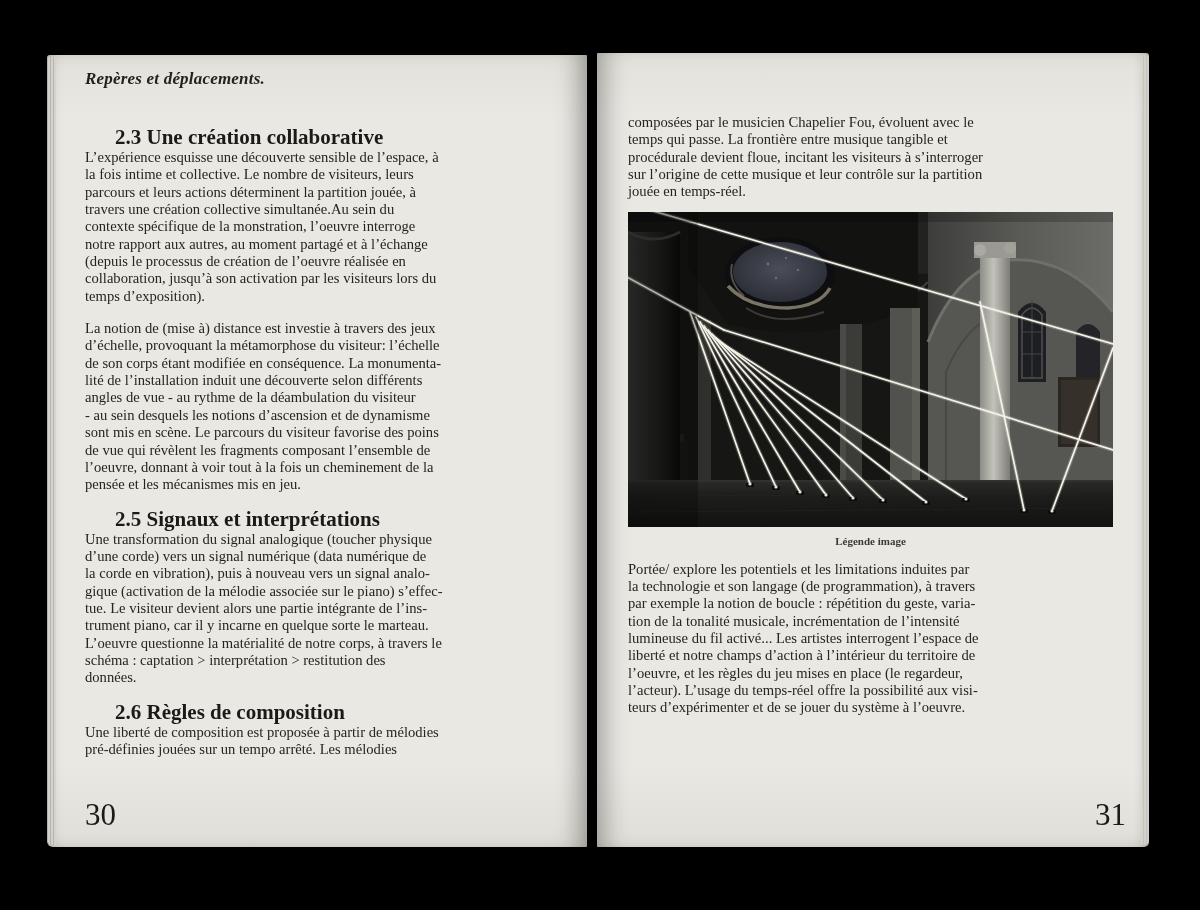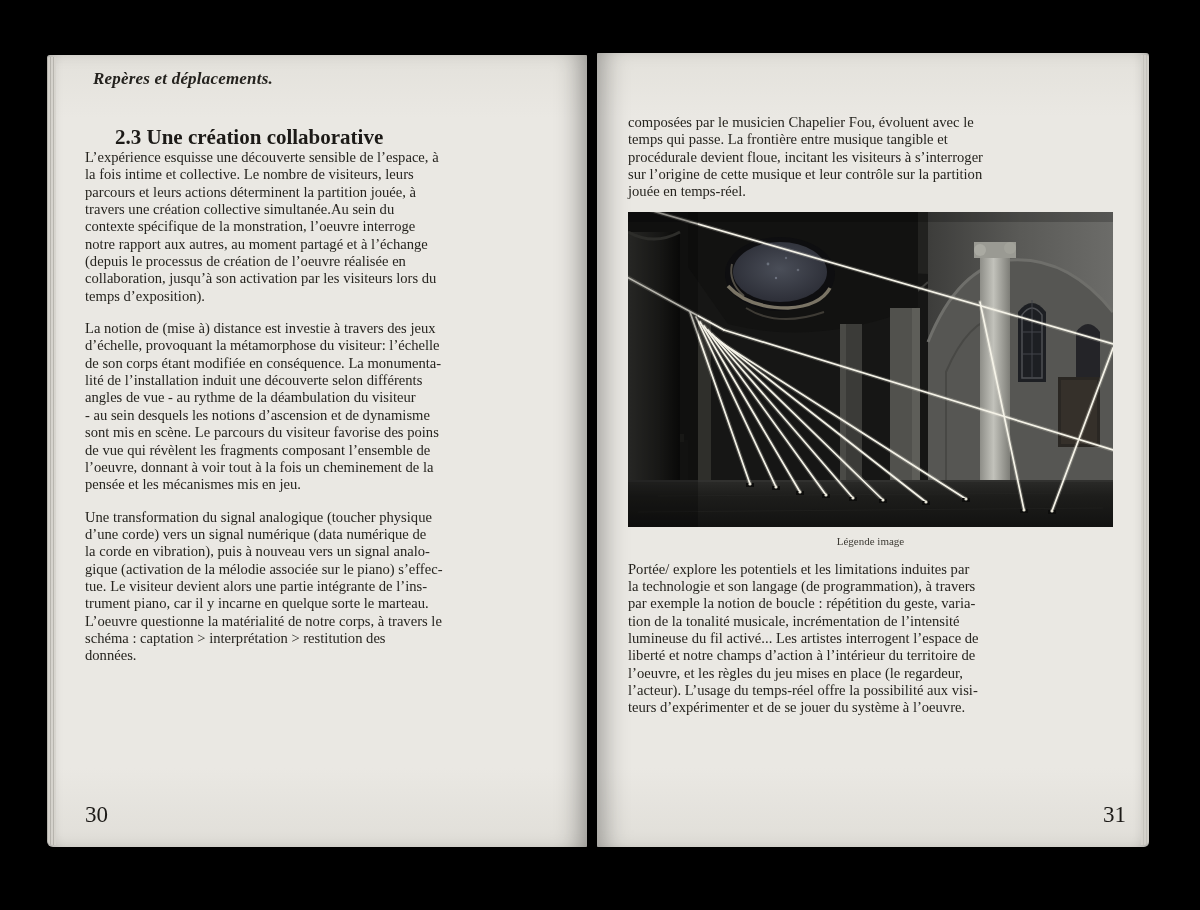--- a/index.html
+++ b/index.html
@@ -43,60 +43,59 @@
     opacity:.85;
   }
   .inner-left{ position:relative; padding:13px 27px 0 38px; }
   .inner-right{ position:relative; padding:15px 23px 0 31px; }
 
   .running-head{
     font-style:italic; font-weight:bold;
     font-size:17px; line-height:22px;
     color:#24221e;
     letter-spacing:.2px;
-    margin-left:8px;
   }
   .running-head.right{ text-align:right; }
 
   .section{ margin-top:15px; }
   .section.first{ margin-top:37px; }
   .section-title{
     font-weight:bold;
     font-size:21px; line-height:20px;
     padding-left:30px;
     margin-bottom:2px;
     color:#1c1a17;
   }
   .body-text{
     font-size:14.6px; line-height:17.35px;
     white-space:pre;
     color:#26241f;
   }
   .intro{ margin-top:46px; }
 
-  .photo-block{ margin-top:11px; }
+  .photo-block{ margin-top:11px;font-weight:bold; }
   .photo-frame{
     width:485px; height:315px;
     background:#111;
     overflow:hidden;
   }
   .photo-frame svg{ display:block; }
   .photo-caption{
     width:485px;
     text-align:center;
     font-size:11px; line-height:14px;
     margin-top:7px;
     color:#3c3a34;
   }
   .right-section{ margin-top:13px; }
 
   .page-number{
     position:absolute;
     bottom:16px;
-    font-size:23px; line-height:32px;
+    font-size:31px; line-height:32px;
     color:#1c1a17;
   }
   .page-number.left{ left:38px; }
   .page-number.right{ right:23px; }
 </style>
 </head>
 <body>
 
 <div class="page page-left">
   <div class="edge-stack-left"></div>
@@ -123,32 +122,36 @@
 lité de l’installation induit une découverte selon différents
 angles de vue - au rythme de la déambulation du visiteur
 - au sein desquels les notions d’ascension et de dynamisme
 sont mis en scène. Le parcours du visiteur favorise des poins
 de vue qui révèlent les fragments composant l’ensemble de
 l’oeuvre, donnant à voir tout à la fois un cheminement de la
 pensée et les mécanismes mis en jeu.</div>
     </div>
 
     <div class="section">
+      <div class="section-title">2.5 Signaux et interprétations</div>
       <div class="body-text">Une transformation du signal analogique (toucher physique
 d’une corde) vers un signal numérique (data numérique de
 la corde en vibration), puis à nouveau vers un signal analo-
 gique (activation de la mélodie associée sur le piano) s’effec-
 tue. Le visiteur devient alors une partie intégrante de l’ins-
 trument piano, car il y incarne en quelque sorte le marteau.
 L’oeuvre questionne la matérialité de notre corps, à travers le
 schéma : captation &gt; interprétation &gt; restitution des
 données.</div>
     </div>
 
     <div class="section">
+      <div class="section-title">2.6 Règles de composition</div>
+      <div class="body-text">Une liberté de composition est proposée à partir de mélodies
+pré-définies jouées sur un tempo arrêté. Les mélodies</div>
     </div>
   </div>
   <div class="page-number left">30</div>
 </div>
 
 <div class="page page-right">
   <div class="edge-stack-right"></div>
   <div class="inner-right">
 
     <div class="body-text intro">composées par le musicien Chapelier Fou, évoluent avec le

